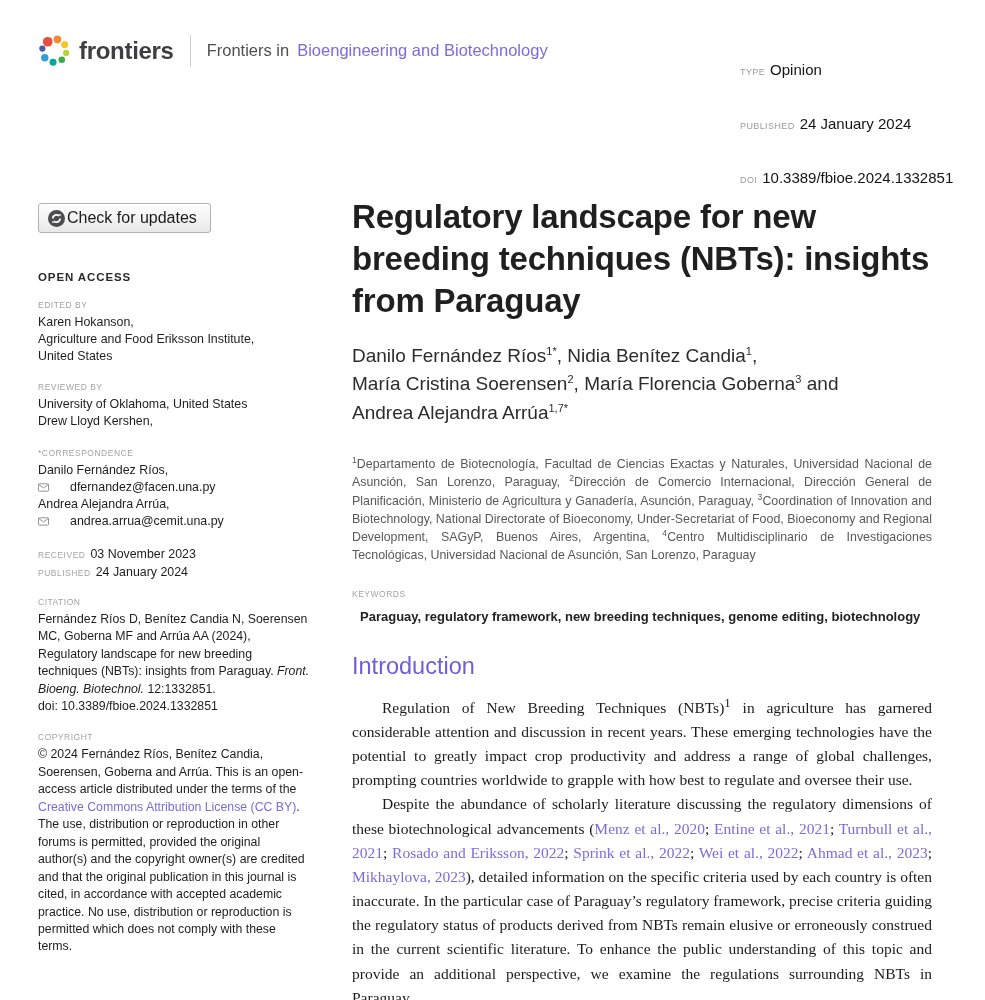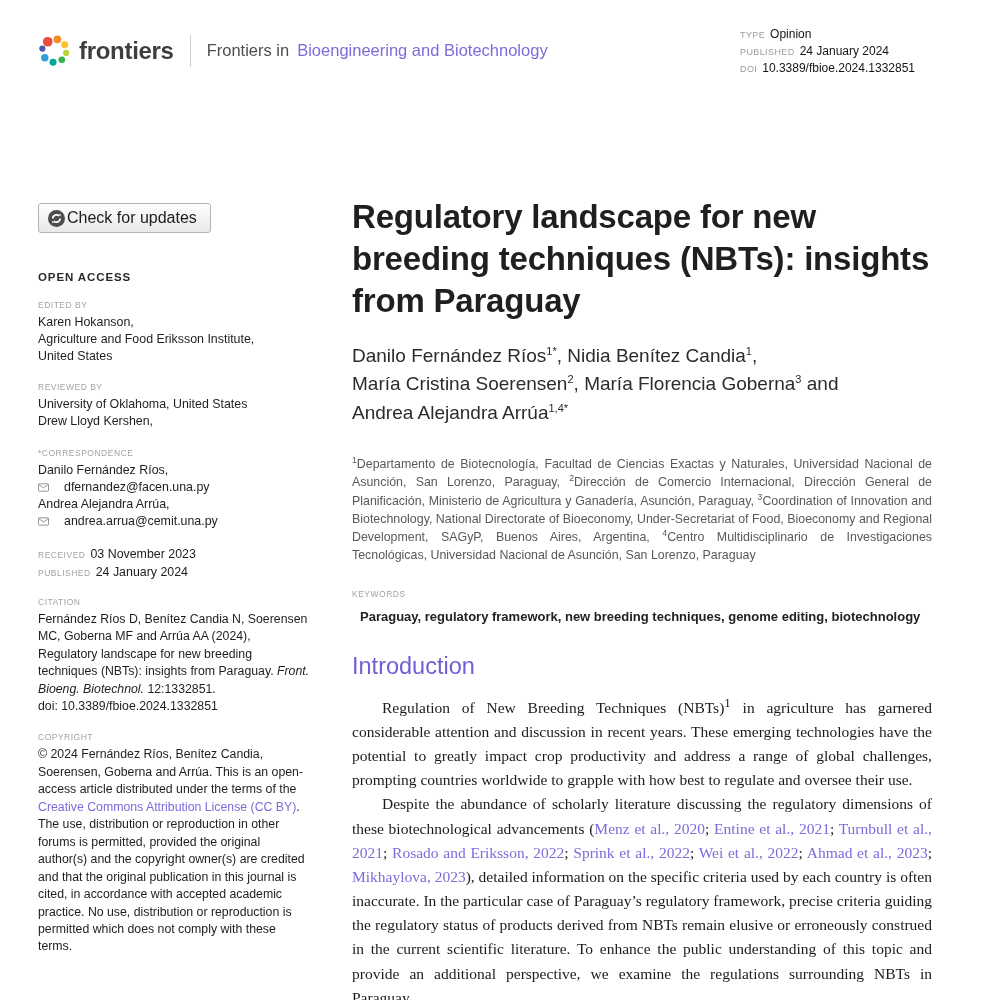--- a/index.html
+++ b/index.html
@@ -12,34 +12,34 @@
   .header-logo { position:absolute; left:38px; top:34px; display:flex; align-items:center; }
   .logo-mark { width:33px; height:33px; flex:0 0 auto; }
   .logo-text { font-size:24px; font-weight:bold; color:#3e3e40; letter-spacing:-0.3px; margin-left:8px; }
   .header-divider { width:1px; height:32px; background:#cfcfcf; margin:0 16px; }
   .journal-line { font-size:16.5px; color:#4f4f51; white-space:nowrap; }
   .journal-prefix { margin-right:8px; }
   .journal-link { color:var(--accent-purple,#7c6bdb); text-decoration:none; cursor:pointer; }
   .header-meta { position:absolute; left:740px; top:27px; }
   .meta-row { display:flex; align-items:baseline; margin-bottom:3px; }
   .meta-label { font-size:9px; color:#9b9b9b; letter-spacing:.4px; margin-right:5px; text-transform:uppercase; }
-  .meta-value { font-size:12px; color:#141414; }
+  .meta-value { font-size:15px; color:#141414;margin-top:34px; }
   
   .sidebar { position:absolute; left:38px; top:203px; width:272px; }
   .check-btn {
     display:inline-flex; align-items:center; gap:2px; padding:5px 13px 5px 9px;
     border:1px solid #b3b3b3; border-radius:3px;
     background:linear-gradient(#fefefe,#e8e8e8);
     font-family:"Liberation Sans", sans-serif; font-size:16px; color:#1c1c1c; cursor:pointer;
   }
   .open-access { margin-top:38px; font-size:11.5px; font-weight:bold; letter-spacing:.9px; color:#2a2a2a; }
   .side-section { margin-top:17px; }
   .side-label { font-size:8.5px; color:#a3a3a3; letter-spacing:.5px; margin-bottom:4px; text-transform:uppercase; }
   .side-text { font-size:12.4px; line-height:1.38; color:#1e1e1e; }
-  .email-row { display:flex; align-items:center; gap:15px; font-size:12.4px; line-height:1.38; color:#1e1e1e; cursor:pointer; }
+  .email-row { display:flex; align-items:center; gap:21px; font-size:12.4px; line-height:1.38; color:#1e1e1e; cursor:pointer; }
   .email-row svg { flex:0 0 auto; }
   .date-row { display:flex; align-items:baseline; gap:5px; margin-bottom:3px; }
   .date-row .side-label { margin-bottom:0; }
   .date-row .side-text { line-height:1.2; }
   .side-par { font-size:12.3px; line-height:1.42; color:#1e1e1e; }
   .inline-link { color:var(--accent-purple,#7c6bdb); text-decoration:none; cursor:pointer; }
   
   .main { position:absolute; left:352px; top:196px; width:580px; }
   .title { font-size:33px; line-height:1.27; font-weight:600; color:#1f1f1f; letter-spacing:-0.2px; }
   .authors { margin-top:20px; font-size:19px; line-height:1.5; color:#2c2c2c; }
@@ -160,21 +160,21 @@
 
     <div class="side-section">
       <div class="side-label">COPYRIGHT</div>
       <div class="side-par">© 2024 Fernández Ríos, Benítez Candia, Soerensen, Goberna and Arrúa. This is an open-access article distributed under the terms of the <a class="inline-link">Creative Commons Attribution License (CC BY)</a>. The use, distribution or reproduction in other forums is permitted, provided the original author(s) and the copyright owner(s) are credited and that the original publication in this journal is cited, in accordance with accepted academic practice. No use, distribution or reproduction is permitted which does not comply with these terms.</div>
     </div>
 
   </aside>
 
   <main class="main">
     <h1 class="title">Regulatory landscape for new breeding techniques (NBTs): insights from Paraguay</h1>
-    <div class="authors">Danilo Fernández Ríos<sup>1*</sup>, Nidia Benítez Candia<sup>1</sup>,<br>María Cristina Soerensen<sup>2</sup>, María Florencia Goberna<sup>3</sup> and<br>Andrea Alejandra Arrúa<sup>1,4*</sup></div>
+    <div class="authors">Danilo Fernández Ríos<sup>1*</sup>, Nidia Benítez Candia<sup>1</sup>,<br>María Cristina Soerensen<sup>2</sup>, María Florencia Goberna<sup>3</sup> and<br>Andrea Alejandra Arrúa<sup>1,7*</sup></div>
     <div class="affiliations"><sup>1</sup>Departamento de Biotecnología, Facultad de Ciencias Exactas y Naturales, Universidad Nacional de Asunción, San Lorenzo, Paraguay, <sup>2</sup>Dirección de Comercio Internacional, Dirección General de Planificación, Ministerio de Agricultura y Ganadería, Asunción, Paraguay, <sup>3</sup>Coordination of Innovation and Biotechnology, National Directorate of Bioeconomy, Under-Secretariat of Food, Bioeconomy and Regional Development, SAGyP, Buenos Aires, Argentina, <sup>4</sup>Centro Multidisciplinario de Investigaciones Tecnológicas, Universidad Nacional de Asunción, San Lorenzo, Paraguay</div>
     <div class="kw-label">KEYWORDS</div>
     <div class="kw-text">Paraguay, regulatory framework, new breeding techniques, genome editing, biotechnology</div>
     <h2 class="section-heading">Introduction</h2>
     <div class="body-copy">
       <p class="body-par">Regulation of New Breeding Techniques (NBTs)<sup>1</sup> in agriculture has garnered considerable attention and discussion in recent years. These emerging technologies have the potential to greatly impact crop productivity and address a range of global challenges, prompting countries worldwide to grapple with how best to regulate and oversee their use.</p>
       <p class="body-par">Despite the abundance of scholarly literature discussing the regulatory dimensions of these biotechnological advancements (<a class="inline-link">Menz et al., 2020</a>; <a class="inline-link">Entine et al., 2021</a>; <a class="inline-link">Turnbull et al., 2021</a>; <a class="inline-link">Rosado and Eriksson, 2022</a>; <a class="inline-link">Sprink et al., 2022</a>; <a class="inline-link">Wei et al., 2022</a>; <a class="inline-link">Ahmad et al., 2023</a>; <a class="inline-link">Mikhaylova, 2023</a>), detailed information on the specific criteria used by each country is often inaccurate. In the particular case of Paraguay’s regulatory framework, precise criteria guiding the regulatory status of products derived from NBTs remain elusive or erroneously construed in the current scientific literature. To enhance the public understanding of this topic and provide an additional perspective, we examine the regulations surrounding NBTs in Paraguay.</p>
     </div>
   </main>
 

